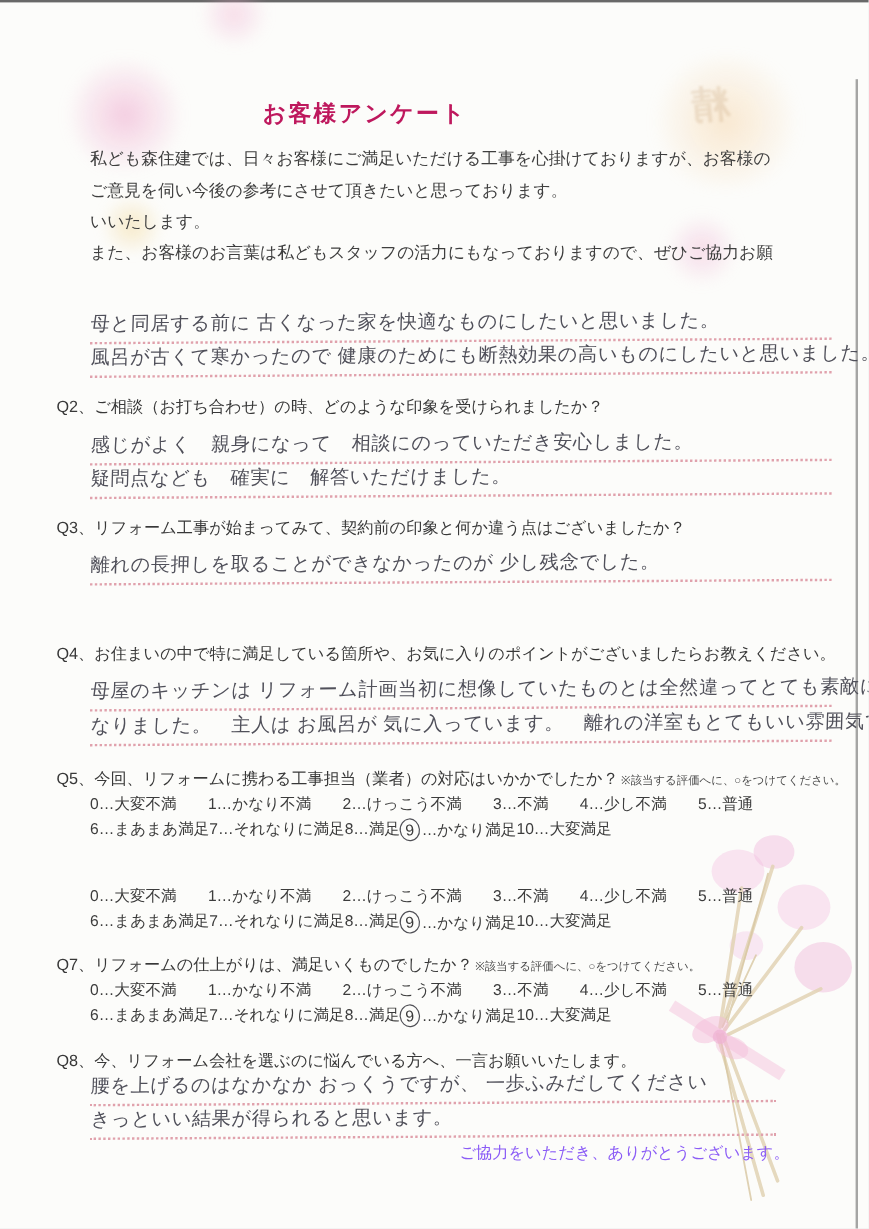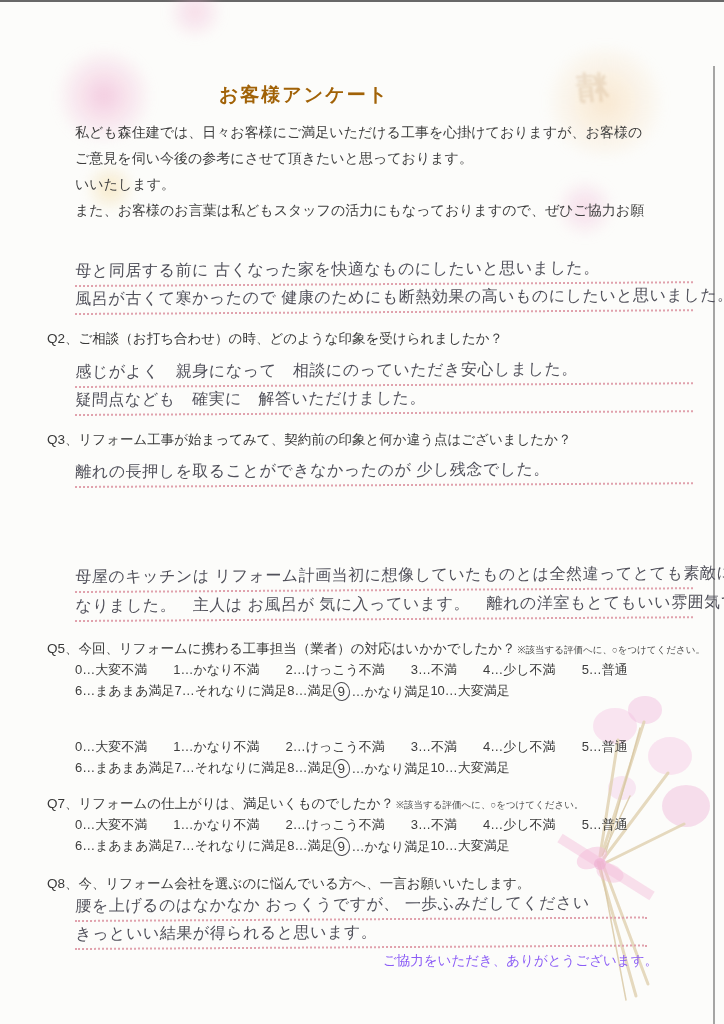--- a/index.html
+++ b/index.html
@@ -17,21 +17,21 @@
   .b2{left:163px;top:-14px;width:64px;height:52px;background:radial-gradient(circle,rgba(238,168,205,.38) 0%,rgba(238,168,205,0) 70%);}
   .b3{left:80px;top:166px;width:60px;height:44px;background:radial-gradient(circle,rgba(241,215,150,.5) 0%,rgba(241,215,150,0) 70%);}
   .b4{left:538px;top:46px;width:134px;height:112px;background:radial-gradient(circle,rgba(246,213,168,.5) 0%,rgba(246,213,168,0) 70%);}
   .b5{left:553px;top:178px;width:64px;height:60px;background:radial-gradient(circle,rgba(238,176,210,.42) 0%,rgba(238,176,210,0) 70%);}
   .bleed{
     position:absolute;left:576px;top:66px;font-size:32px;font-weight:bold;
     color:#b98f60;opacity:.22;transform:scaleX(-1) rotate(5deg);filter:blur(1px);
   }
   
   .title{position:absolute;left:0;top:82px;width:608px;text-align:center;
-    font-size:19px;font-weight:bold;letter-spacing:2px;color:#a16207;}
+    font-size:19px;font-weight:bold;letter-spacing:2px;color:#be185d;}
   .intro{position:absolute;left:75px;top:119px;width:600px;font-size:14px;line-height:26px;color:#3e3e3e;}
   .q{position:absolute;left:47px;font-size:13.5px;color:#383838;white-space:nowrap;}
   .q .note{font-size:9.5px;color:#4a4a4a;margin-left:2px;}
   
   .ans{
     position:absolute;left:75px;width:618px;height:28px;
     border-bottom:2px dotted #e0a1ac;
     font-size:16px;line-height:27px;color:#50505a;
     letter-spacing:.5px;white-space:nowrap;
     transform:rotate(-.35deg) skewX(-2deg);transform-origin:left bottom;
@@ -103,20 +103,23 @@
     <span>Q2、</span><span>ご相談（お打ち合わせ）の時、どのような印象を受けられましたか？</span>
   </div>
   <div class="ans" style="top:358px">感じがよく　親身になって　相談にのっていただき安心しました。</div>
   <div class="ans" style="top:386px">疑問点なども　確実に　解答いただけました。</div>
 
   <div class="q" style="top:431px">
     <span>Q3、</span><span>リフォーム工事が始まってみて、契約前の印象と何か違う点はございましたか？</span>
   </div>
   <div class="ans" style="top:458px">離れの長押しを取ることができなかったのが 少し残念でした。</div>
 
+  <div class="q" style="top:536px">
+    <span>Q4、</span><span>お住まいの中で特に満足している箇所や、お気に入りのポイントがございましたらお教えください。</span>
+  </div>
   <div class="ans" style="top:563px">母屋のキッチンは リフォーム計画当初に想像していたものとは全然違ってとても素敵に</div>
   <div class="ans" style="top:592px">なりました。　主人は お風呂が 気に入っています。　離れの洋室もとてもいい雰囲気です。</div>
 
   <div class="q" style="top:640px">
     <span>Q5、</span><span>今回、リフォームに携わる工事担当（業者）の対応はいかかでしたか？</span><span class="note">※該当する評価へに、○をつけてください。</span>
   </div>
   <div class="scale-row r1" style="top:661px">
     <span class="opt"><span class="n">0</span><span class="d">…</span><span class="l">大変不満</span></span>
     <span class="opt"><span class="n">1</span><span class="d">…</span><span class="l">かなり不満</span></span>
     <span class="opt"><span class="n">2</span><span class="d">…</span><span class="l">けっこう不満</span></span>

